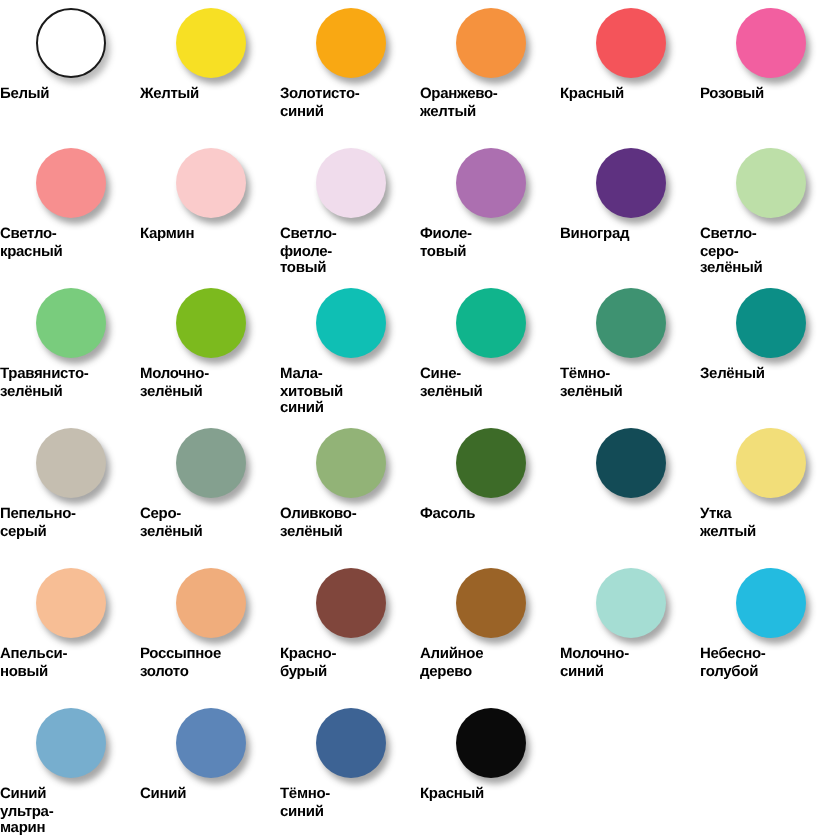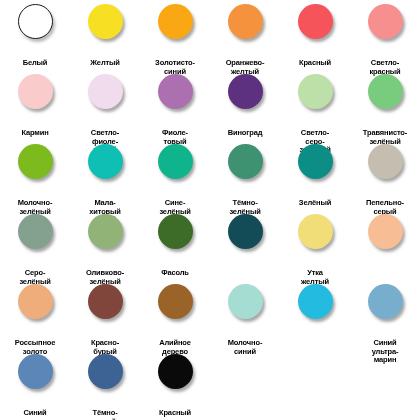--- a/index.html
+++ b/index.html
@@ -41,26 +41,26 @@
     border-radius: 50%;
     box-shadow: 2px 3px 3px rgba(60,60,60,0.45);
     flex: 0 0 auto;
   }
   .swatch-dot.outlined {
     border: 1.5px solid #1a1a1a;
     box-sizing: border-box;
     box-shadow: 2px 3px 3px rgba(60,60,60,0.35);
   }
   .swatch-label {
-    margin-top: 20px;
+    margin-top: 4px;
     font-size: 7.5px;
     font-weight: bold;
     line-height: 1.15;
     color: #000000;
-    text-align: center;
+    text-align: left;
     letter-spacing: -0.15px;
     width: 70px;
     word-break: break-word;
     white-space: pre-line;
   }
 </style>
 </head>
 <body>
 
 <div id="palette-chart">
@@ -81,20 +81,24 @@
       <div class="swatch-cell">
         <div class="swatch-dot" title="#F5923E" style="background: rgb(245, 146, 62);"></div>
         <div class="swatch-label">Оранжево-
 желтый</div>
       </div>
       <div class="swatch-cell">
         <div class="swatch-dot" title="#F4545A" style="background: rgb(244, 84, 90);"></div>
         <div class="swatch-label">Красный</div>
       </div>
       <div class="swatch-cell">
+        <div class="swatch-dot" title="#F25FA0" style="background: rgb(242, 95, 160);"></div>
+        <div class="swatch-label">Розовый</div>
+      </div>
+      <div class="swatch-cell">
         <div class="swatch-dot" title="#F78F8F" style="background: rgb(247, 143, 143);"></div>
         <div class="swatch-label">Светло-
 красный</div>
       </div>
       <div class="swatch-cell">
         <div class="swatch-dot" title="#FACBCB" style="background: rgb(250, 203, 203);"></div>
         <div class="swatch-label">Кармин</div>
       </div>
       <div class="swatch-cell">
         <div class="swatch-dot" title="#F0DCEC" style="background: rgb(240, 220, 236);"></div>
@@ -169,20 +173,22 @@
       <div class="swatch-cell">
         <div class="swatch-dot" title="#134B56" style="background: rgb(19, 75, 86);"></div>
       </div>
       <div class="swatch-cell">
         <div class="swatch-dot" title="#F2DE79" style="background: rgb(242, 222, 121);"></div>
         <div class="swatch-label">Утка
 желтый</div>
       </div>
       <div class="swatch-cell">
         <div class="swatch-dot" title="#F7BE95" style="background: rgb(247, 190, 149);"></div>
+        <div class="swatch-label">Апельси-
+новый</div>
       </div>
       <div class="swatch-cell">
         <div class="swatch-dot" title="#F0AD7C" style="background: rgb(240, 173, 124);"></div>
         <div class="swatch-label">Россыпное
 золото</div>
       </div>
       <div class="swatch-cell">
         <div class="swatch-dot" title="#80463C" style="background: rgb(128, 70, 60);"></div>
         <div class="swatch-label">Красно-
 бурый</div>
@@ -192,20 +198,22 @@
         <div class="swatch-label">Алийное
 дерево</div>
       </div>
       <div class="swatch-cell">
         <div class="swatch-dot" title="#A5DDD3" style="background: rgb(165, 221, 211);"></div>
         <div class="swatch-label">Молочно-
 синий</div>
       </div>
       <div class="swatch-cell">
         <div class="swatch-dot" title="#23BBE0" style="background: rgb(35, 187, 224);"></div>
+        <div class="swatch-label">Небесно-
+голубой</div>
       </div>
       <div class="swatch-cell">
         <div class="swatch-dot" title="#77AECE" style="background: rgb(119, 174, 206);"></div>
         <div class="swatch-label">Синий
 ультра-
 марин</div>
       </div>
       <div class="swatch-cell">
         <div class="swatch-dot" title="#5C85B8" style="background: rgb(92, 133, 184);"></div>
         <div class="swatch-label">Синий</div>

